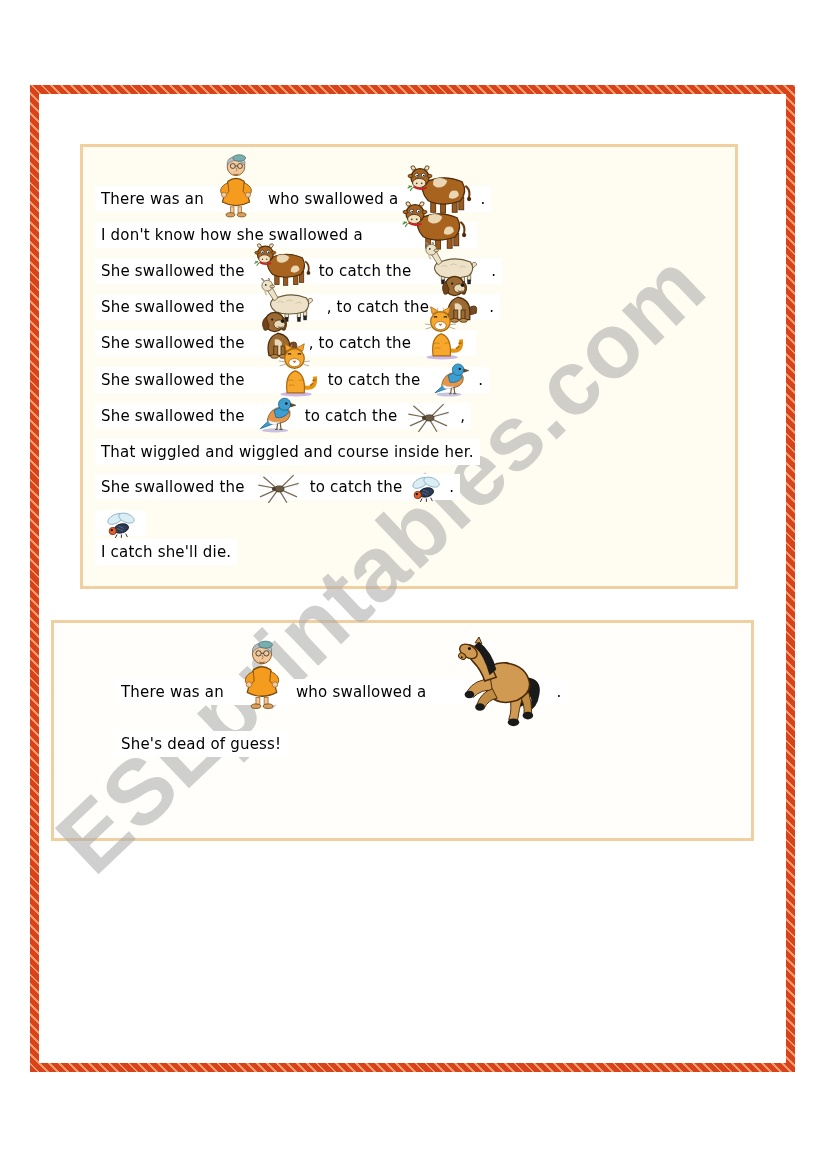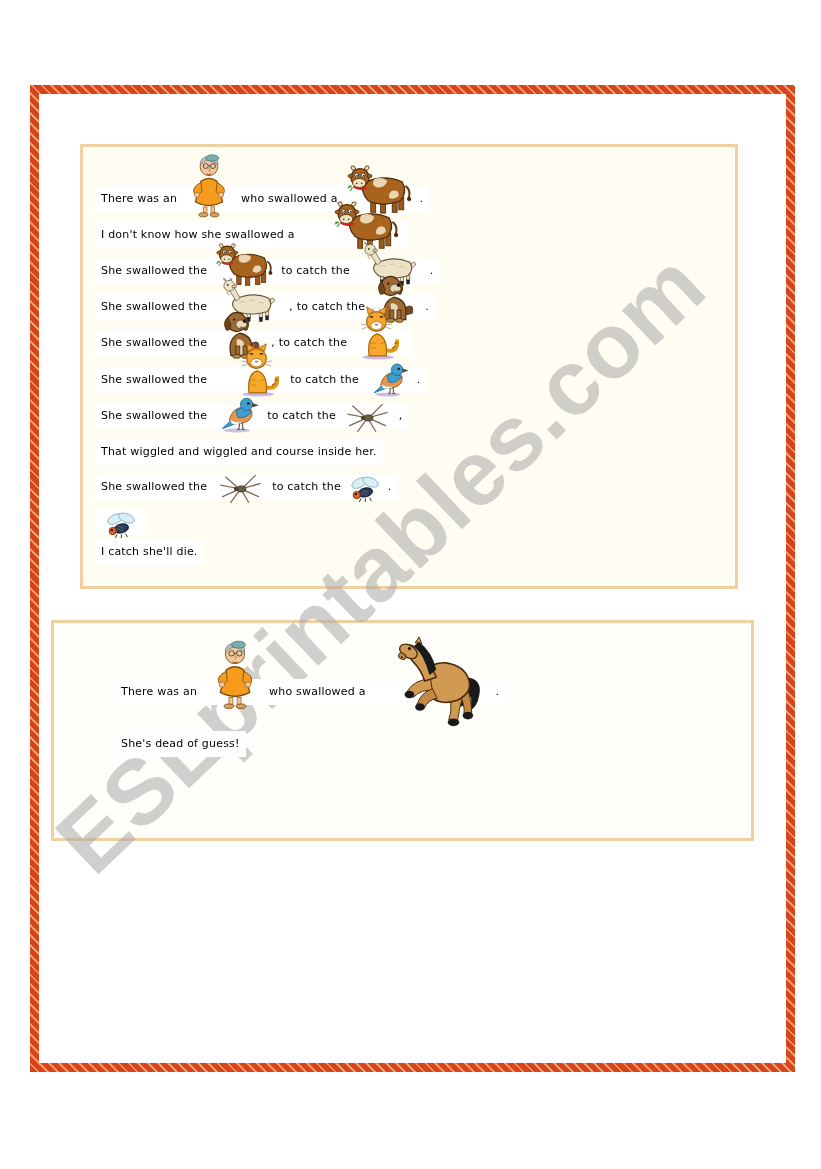--- a/index.html
+++ b/index.html
@@ -17,21 +17,21 @@
   #box2{left:51px;top:620px;width:703px;height:221px;background:#fffefa;}
 
   
   .watermark{position:absolute;left:105px;top:795px;height:95px;line-height:95px;
              font-family:"Liberation Sans",sans-serif;font-weight:bold;font-size:92px;
              letter-spacing:1px;color:#a9a9a9;opacity:.55;white-space:nowrap;
              transform:rotate(-43.5deg);transform-origin:0 100%;z-index:1;}
 
   
   .line{position:absolute;left:12px;display:flex;align-items:flex-end;height:26px;
-        line-height:26px;font-size:11px;font-weight:500;letter-spacing:.2px;color:#000;
+        line-height:26px;font-size:15px;font-weight:500;letter-spacing:.2px;color:#000;
         white-space:nowrap;z-index:2;background:#fff;padding:0 4px;}
   .line .txt{padding:0 2px;}
   .icon{flex:none;margin:0 6px -4px 6px;}
 
   .i-lady{width:48px;height:64px;margin-bottom:-6px;}
   .i-lady.b2{width:52px;height:72px;}
   .i-cow{width:66px;height:52px;}
   .i-cow.sm{width:58px;height:46px;}
   .i-goat{width:62px;height:46px;}
   .i-dog{width:44px;height:52px;}

